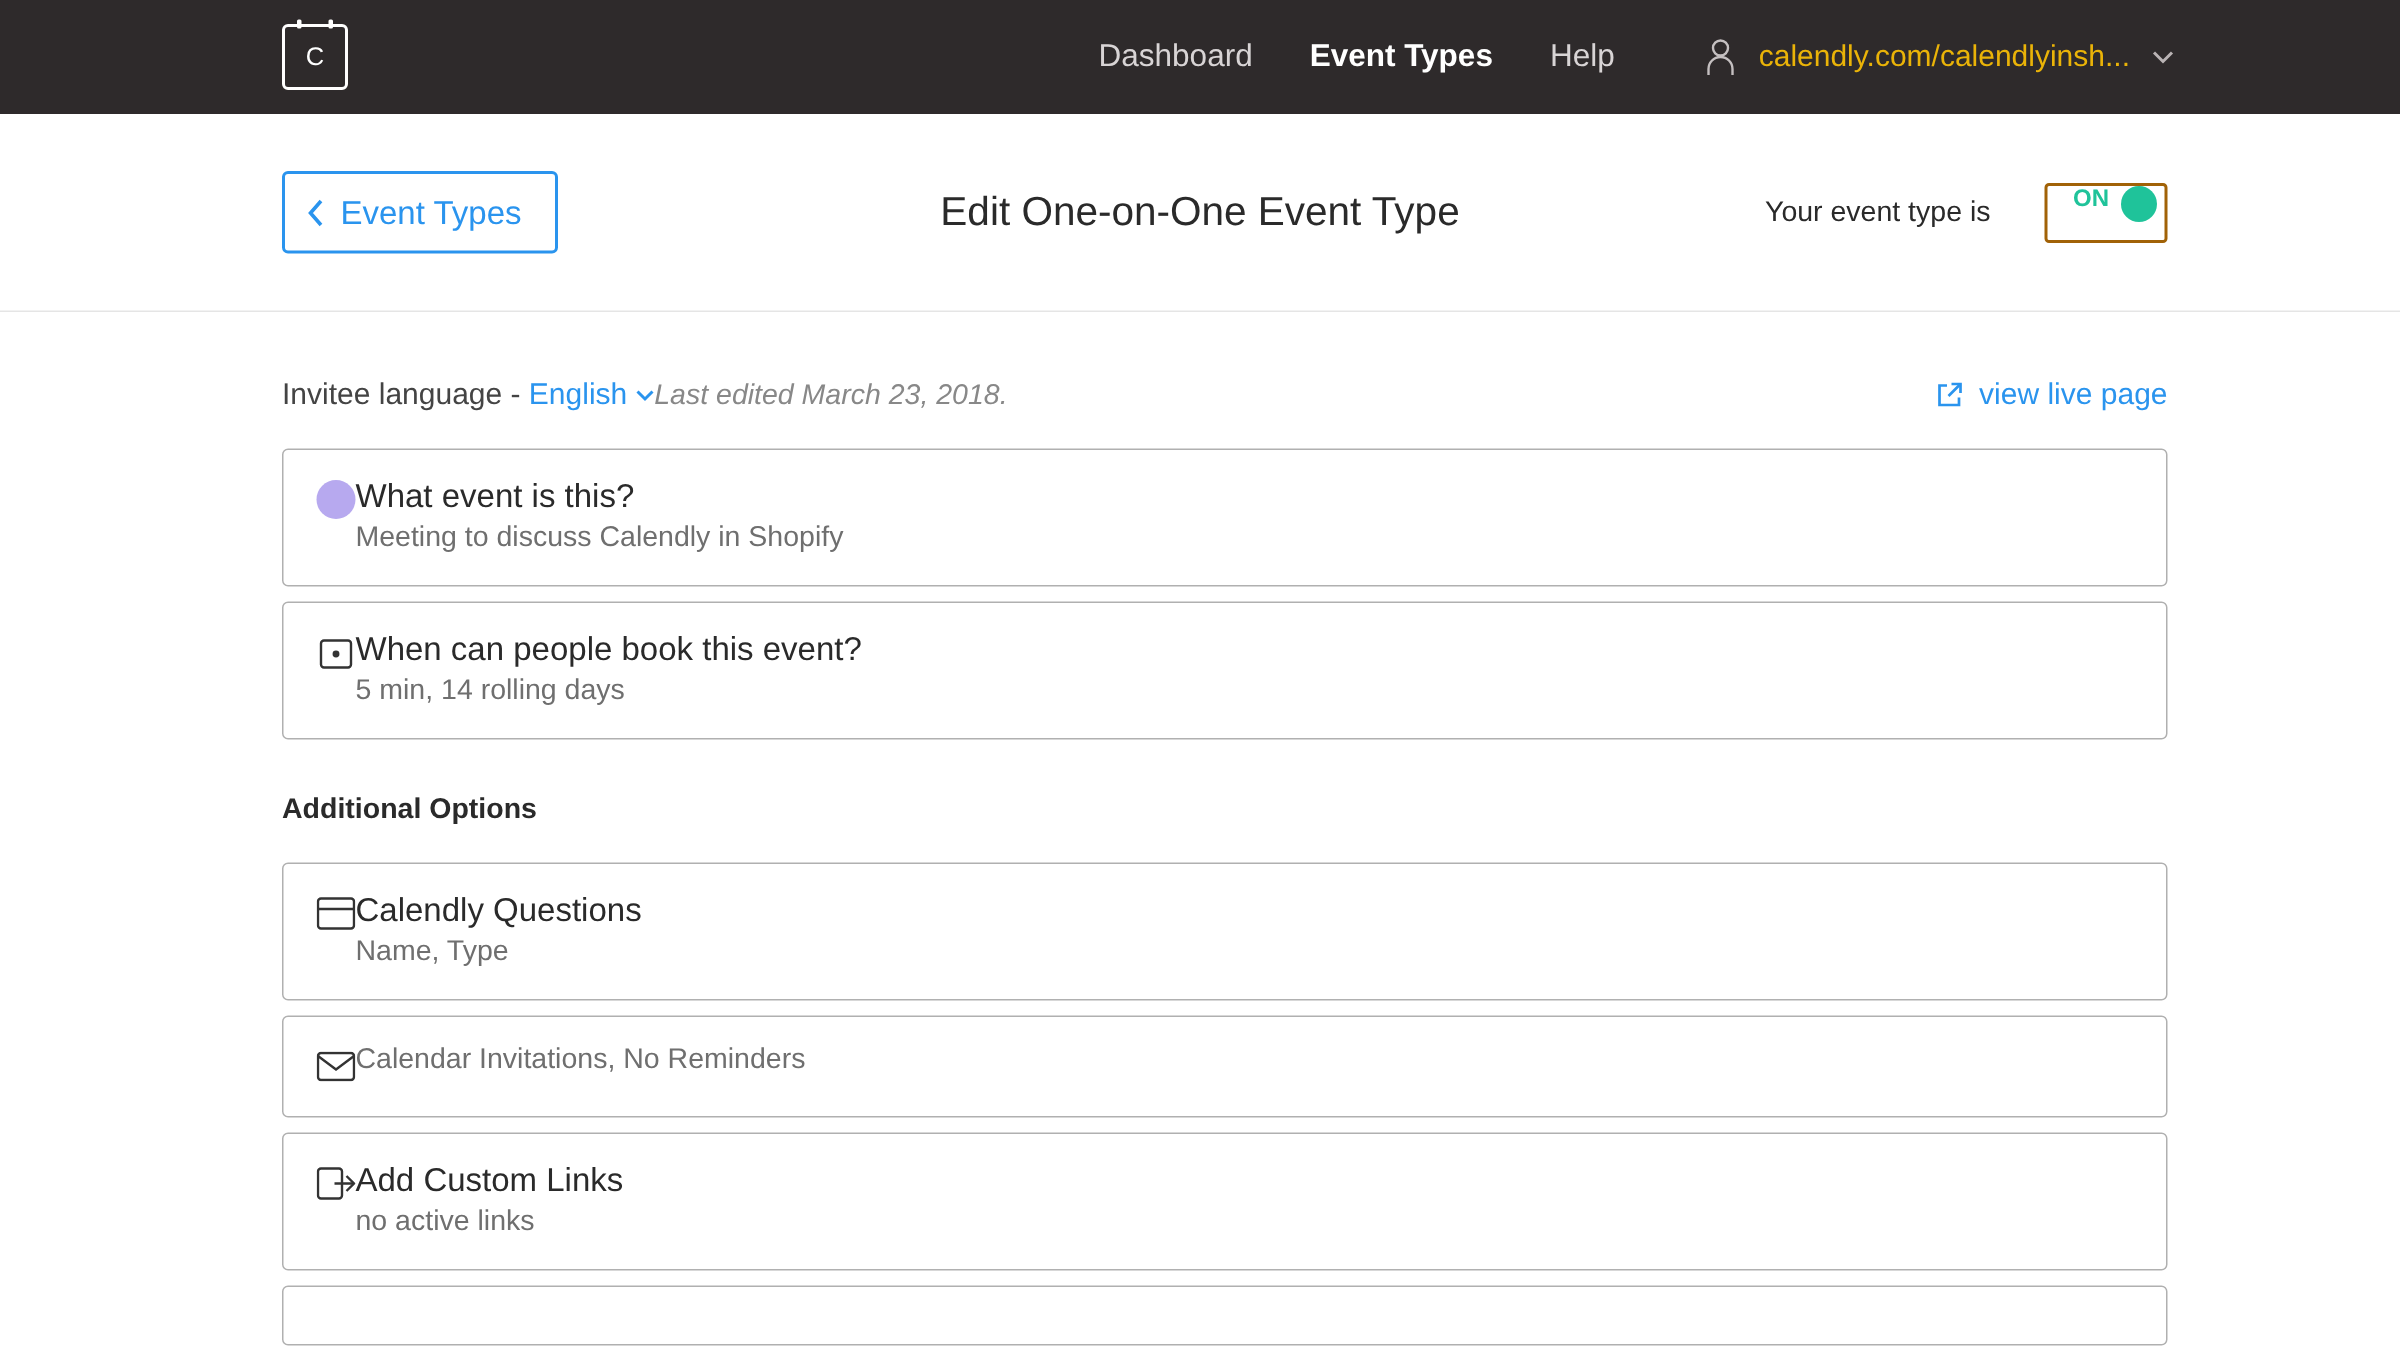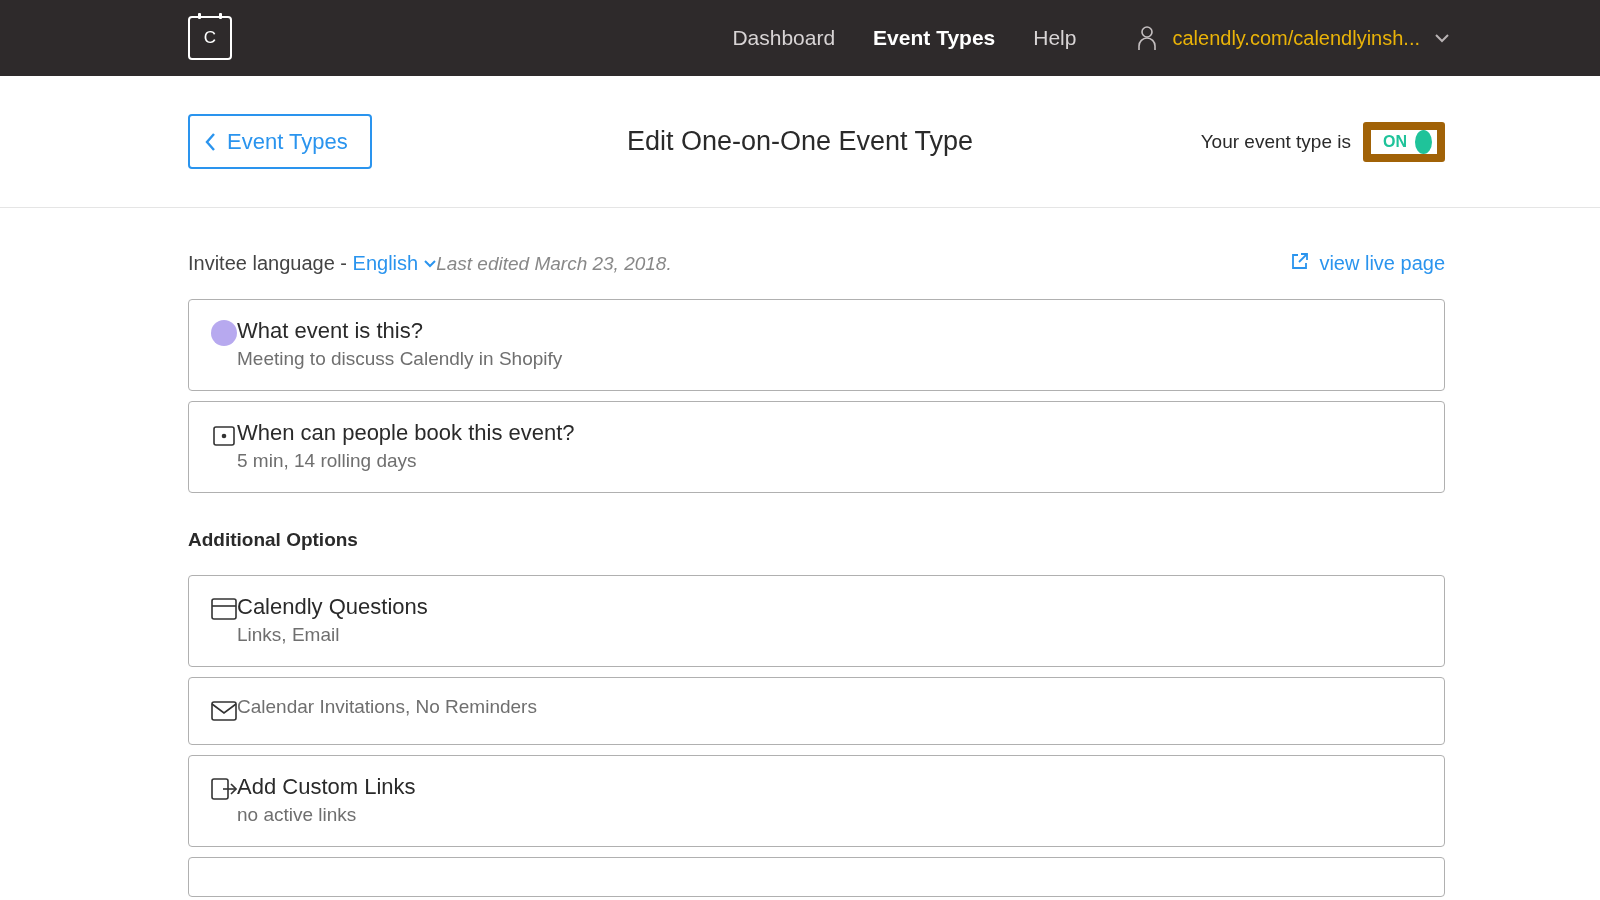--- a/index.html
+++ b/index.html
@@ -96,34 +96,34 @@
     font-weight: 400;
   }
   .toggle-wrap {
     margin-left: auto;
     display: flex;
     align-items: center;
     gap: 12px;
   }
   .toggle-label { font-size: 19px; color: #2a2a2a; }
   .toggle {
-    border: 8px solid #a16207;
+    border: 2px solid #a16207;
     border-radius: 3px;
     height: 40px;
     width: 82px;
     display: flex;
-    align-items: center;
     justify-content: flex-end;
     padding: 0 5px 0 12px;
     gap: 8px;
     color: #1fc39a;
     font-weight: 600;
     font-size: 16px;
     cursor: pointer;
     background: #fff;
+    margin-left: 24px;
   }
   .toggle-knob {
     width: 24px; height: 24px; border-radius: 50%;
     background: #1fc39a;
   }
   .content {
     padding: 44px 155px 0 188px;
   }
   .meta-row {
     display: flex;
@@ -137,21 +137,21 @@
     align-items: center;
     gap: 6px;
     cursor: pointer;
   }
   .last-edited { font-size: 19px; color: #888; font-style: italic; }
   .view-live {
     margin-left: auto;
     color: #2a94ee;
     font-size: 20px;
     display: flex;
-    align-items: flex-start;
+    align-items: center;
     gap: 10px;
     cursor: pointer;
   }
   .cards { margin-top: 24px; }
   .card {
     border: 1.5px solid #b0b0b0;
     border-radius: 4px;
     padding: 18px 22px 20px 22px;
     display: flex;
     align-items: flex-start;
@@ -284,21 +284,21 @@
   <div class="cards">
     <div class="card">
       <div class="card-icon">
         <svg width="26" height="22" viewBox="0 0 26 22" fill="none" stroke="#333" stroke-width="1.6">
           <rect x="1" y="1" width="24" height="20" rx="2"></rect>
             <line x1="1" y1="8" x2="25" y2="8"></line>
         </svg>
       </div>
       <div class="card-body">
         <div class="card-title">Calendly Questions</div>
-        <div class="card-sub">Links, Email</div>
+        <div class="card-sub">Name, Type</div>
       </div>
     </div>
     <div class="card">
       <div class="card-icon">
         <svg width="26" height="20" viewBox="0 0 26 20" fill="none" stroke="#333" stroke-width="1.6">
           <rect x="1" y="1" width="24" height="18" rx="2"></rect>
             <path d="M1 3 L13 12 L25 3"></path>
         </svg>
       </div>
       <div class="card-body">

